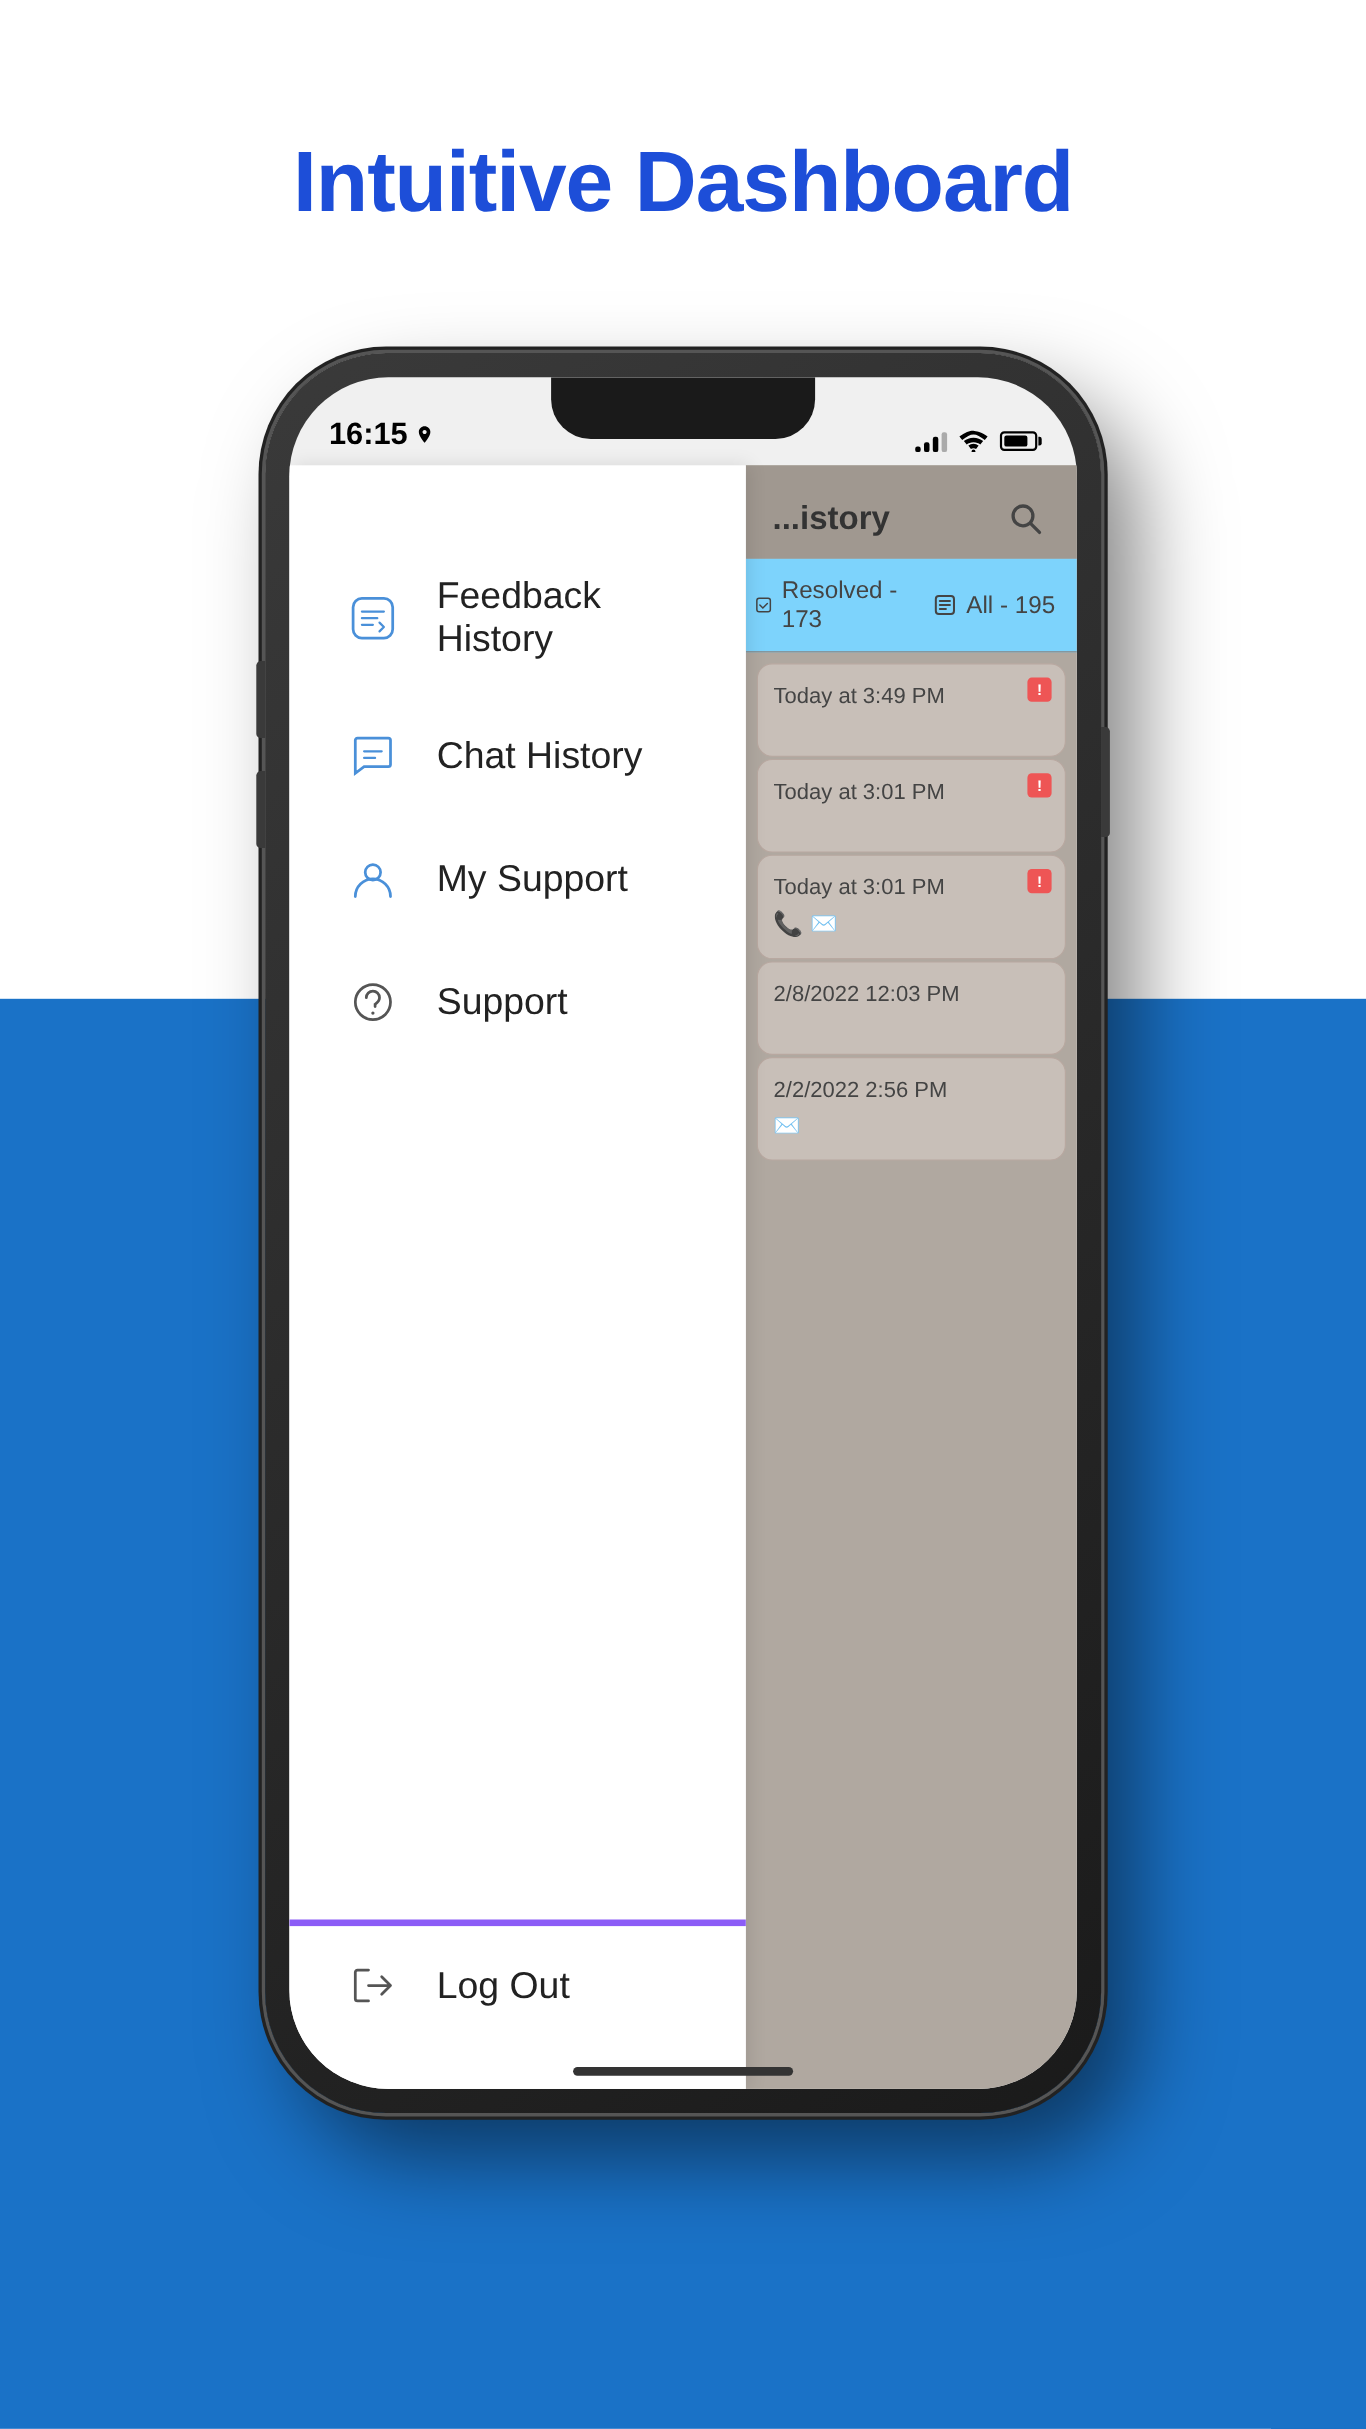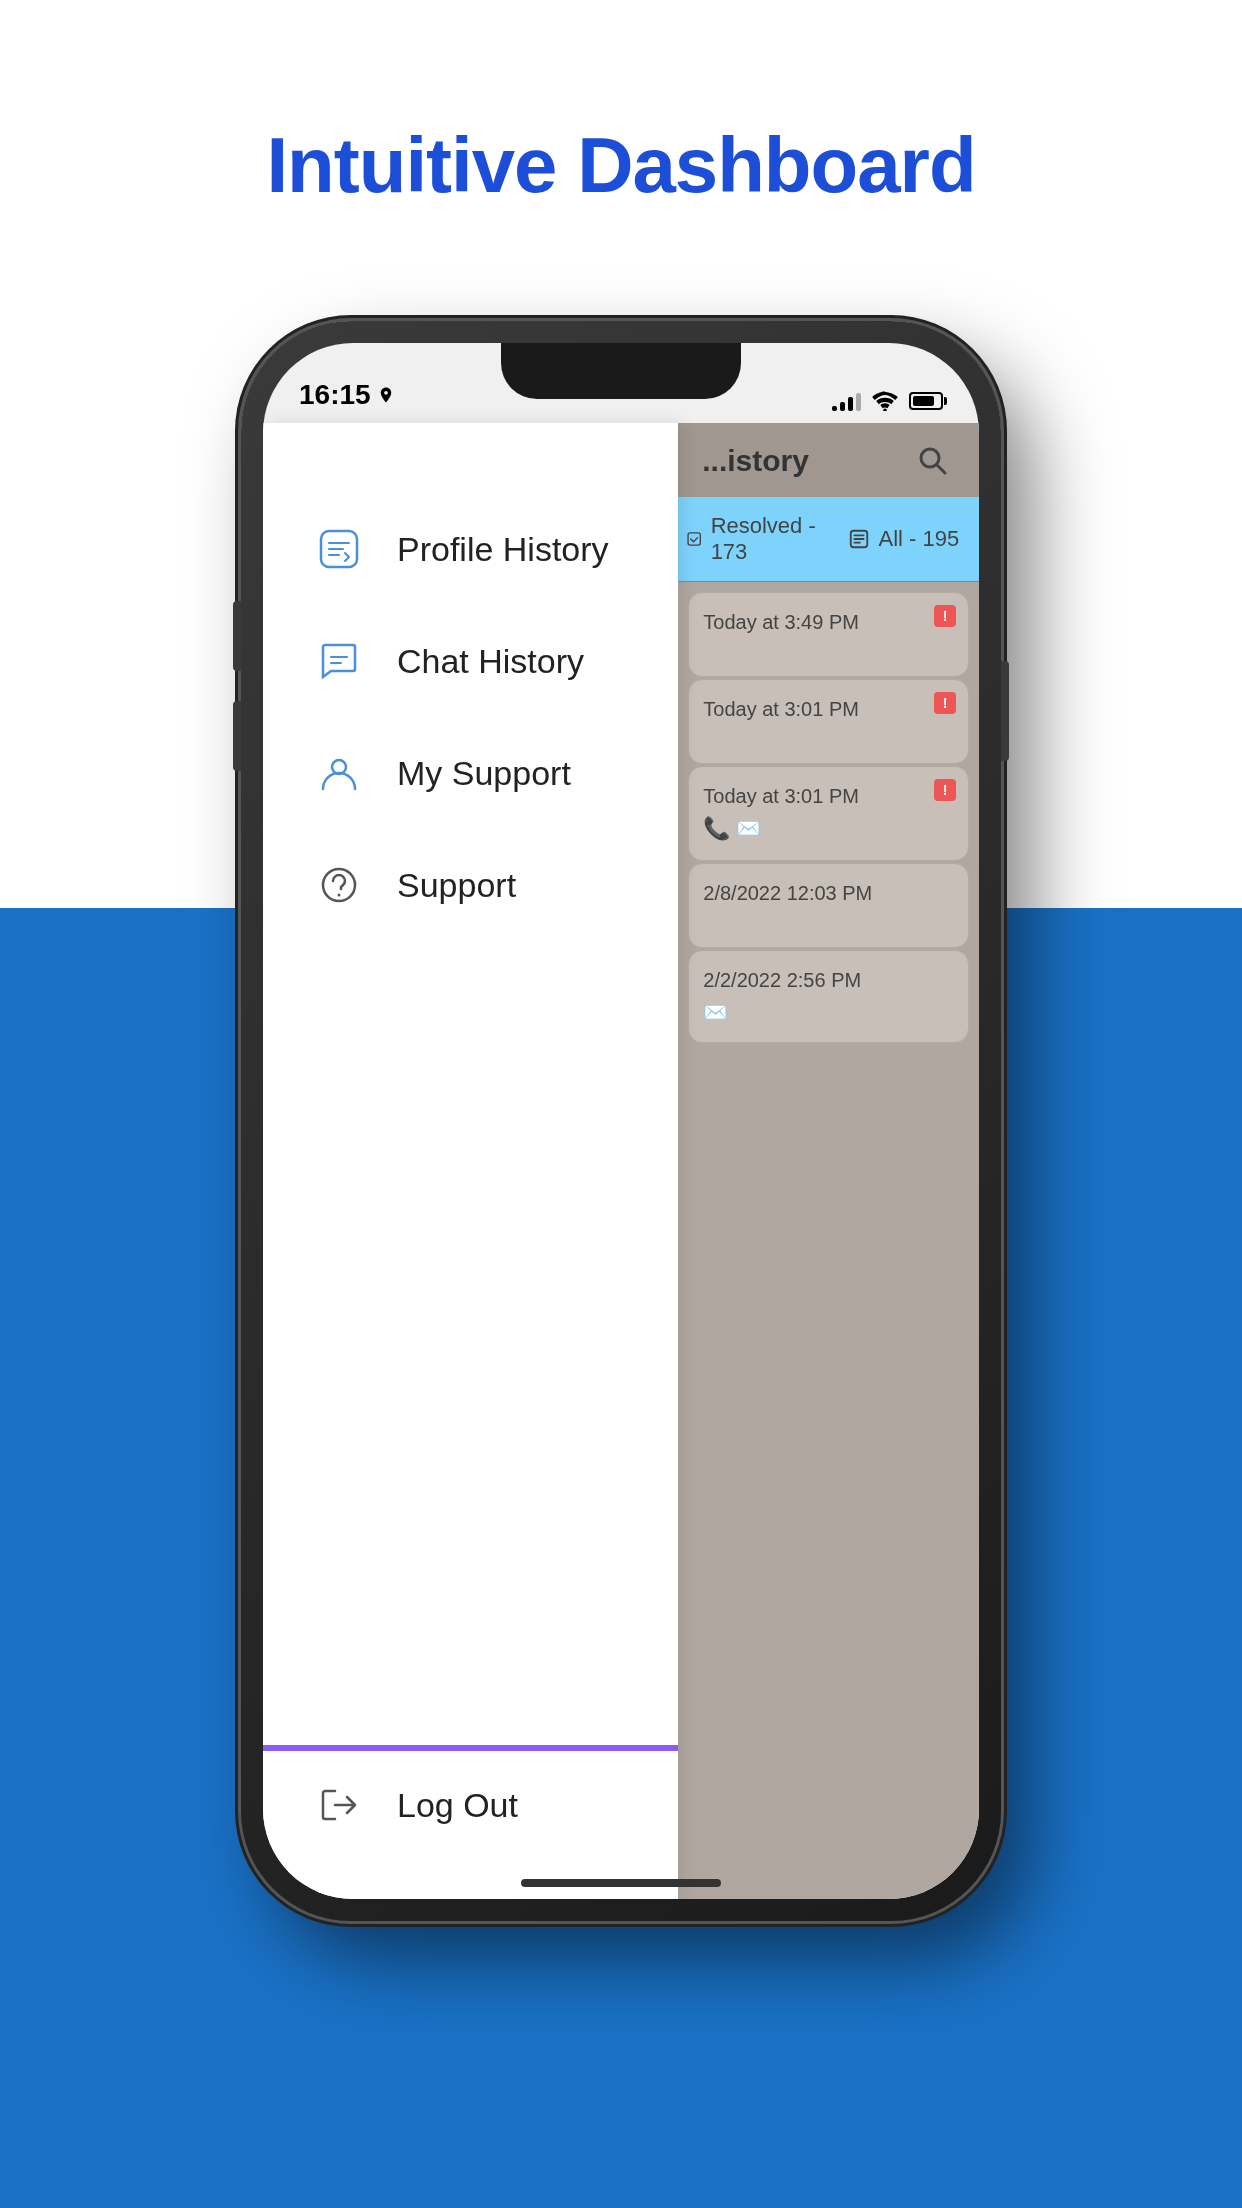--- a/index.html
+++ b/index.html
@@ -252,21 +252,21 @@
       flex: 1;
       background: #b0a8a0;
       display: flex;
       flex-direction: column;
       position: relative;
       overflow: hidden;
     }
 
     .app-header {
       background: #a09890;
-      padding: 16px 24px 14px;
+      padding: 27px 24px 14px;
       display: flex;
       align-items: center;
       justify-content: space-between;
     }
 
     .app-header-title {
       font-size: 30px;
       font-weight: 600;
       color: #333;
     }
@@ -414,21 +414,21 @@
         <div class="menu-items">
 
           <div class="menu-item">
             <div class="menu-icon">
               <svg viewBox="0 0 44 44" fill="none">
                 <rect x="4" y="4" width="36" height="36" rx="8" stroke="#4A90D9" stroke-width="2.5" fill="none"></rect>
                 <path d="M12 16h20M12 22h14M12 28h10" stroke="#4A90D9" stroke-width="2" stroke-linecap="round"></path>
                 <path d="M28 26l4 4-4 4" stroke="#4A90D9" stroke-width="2" stroke-linecap="round" stroke-linejoin="round" fill="none"></path>
               </svg>
             </div>
-            <span class="menu-label">Profile History</span>
+            <span class="menu-label">Feedback History</span>
           </div>
 
           <div class="menu-item">
             <div class="menu-icon">
               <svg viewBox="0 0 44 44" fill="none">
                 <path d="M6 8C6 6.9 6.9 6 8 6h28c1.1 0 2 .9 2 2v22c0 1.1-.9 2-2 2H14l-8 6V8z" stroke="#4A90D9" stroke-width="2.5" fill="none"></path>
                 <path d="M14 18h16M14 24h10" stroke="#4A90D9" stroke-width="2" stroke-linecap="round"></path>
               </svg>
             </div>
             <span class="menu-label">Chat History</span>

